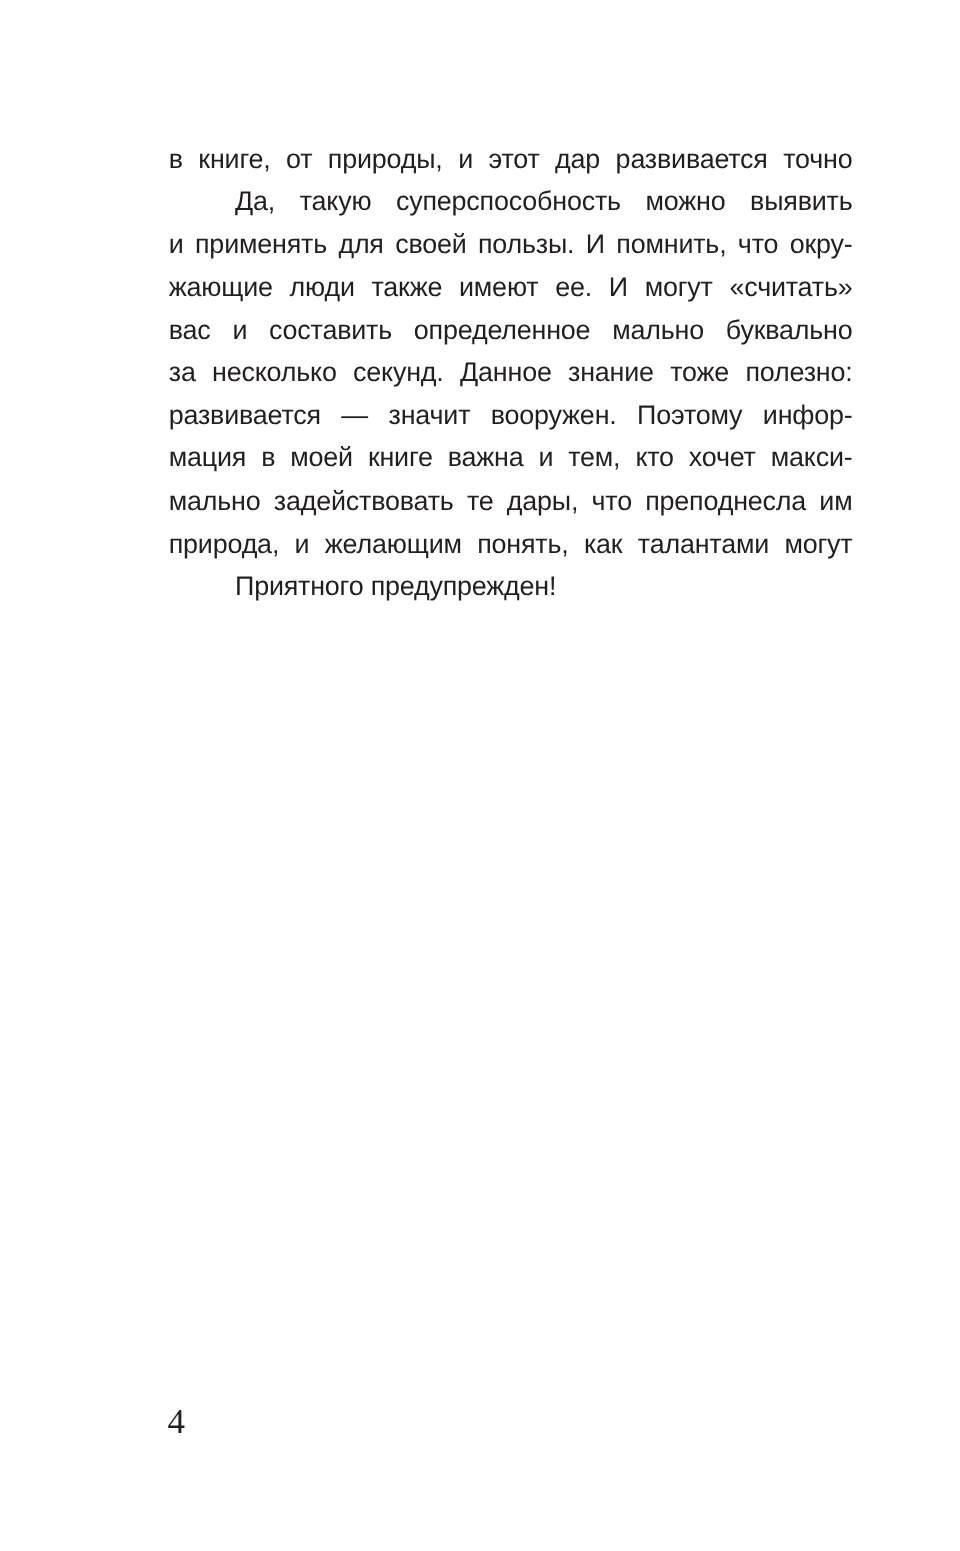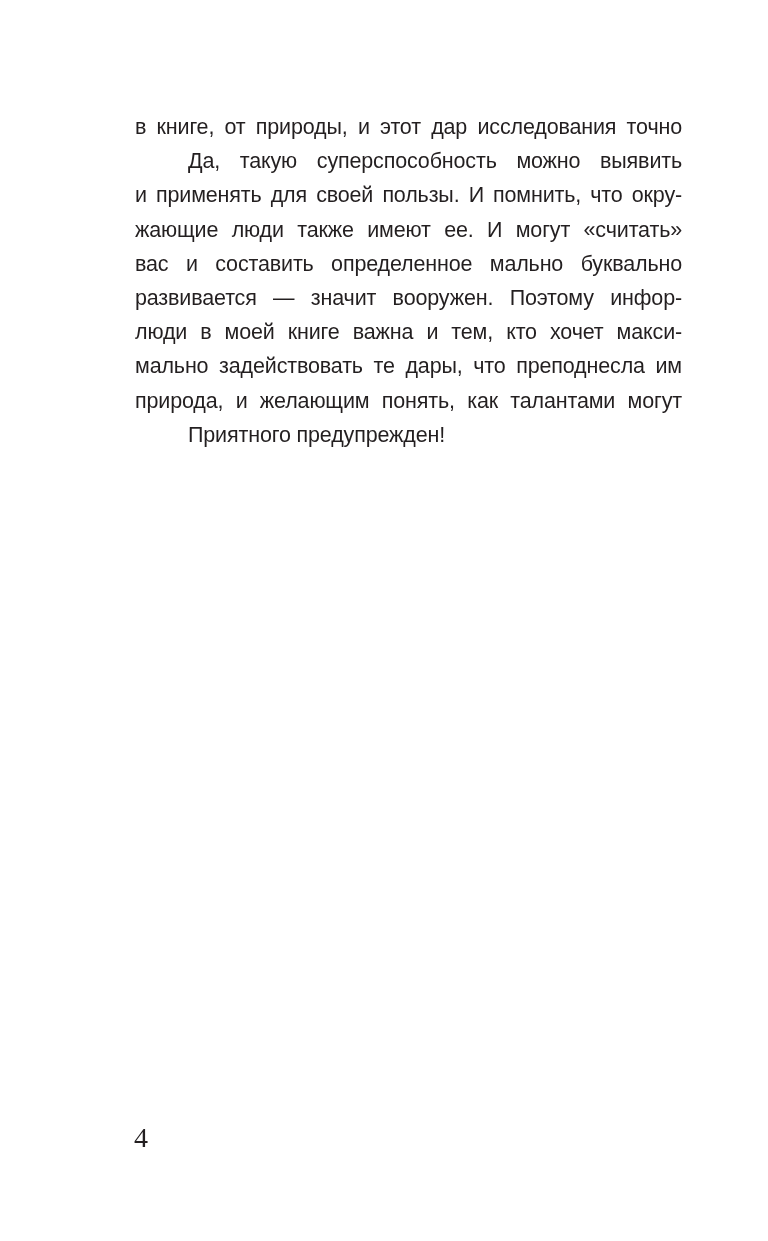--- a/index.html
+++ b/index.html
@@ -45,29 +45,30 @@
       font-size: 28px;
       line-height: 34px;
       color: #231f20;
     }
   </style>
 </head>
 <body>
 
 <div class="page-text">
   <div>
-    <span class="line">в книге, от природы, и этот дар исследования точно</span>
+    <span class="line">в книге, от природы, и этот дар развивается точно</span>
   </div>
   <div>
     <span class="line indent">Да, такую суперспособность можно выявить</span>
     <span class="line">и применять для своей пользы. И помнить, что окру-</span>
     <span class="line">жающие люди также имеют ее. И могут «считать»</span>
     <span class="line">вас и составить определенное мально буквально</span>
+    <span class="line">за несколько секунд. Данное знание тоже полезно:</span>
     <span class="line">развивается — значит вооружен. Поэтому инфор-</span>
-    <span class="line">люди в моей книге важна и тем, кто хочет макси-</span>
+    <span class="line">мация в моей книге важна и тем, кто хочет макси-</span>
     <span class="line">мально задействовать те дары, что преподнесла им</span>
     <span class="line">природа, и желающим понять, как талантами могут</span>
   </div>
   <div>
     <span class="line indent last">Приятного предупрежден!</span>
   </div>
 </div>
 
 <div class="page-number">4</div>
 

